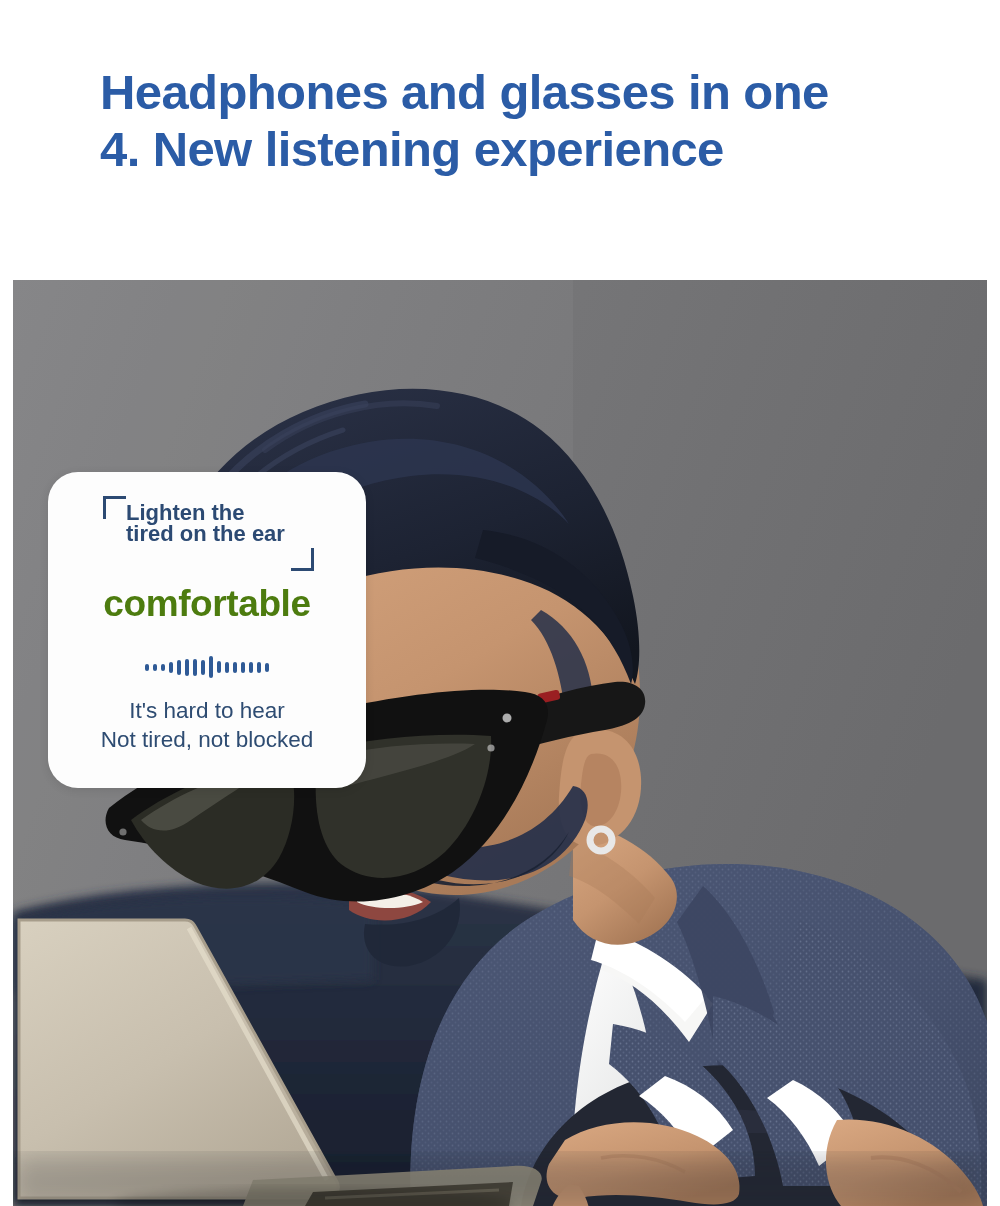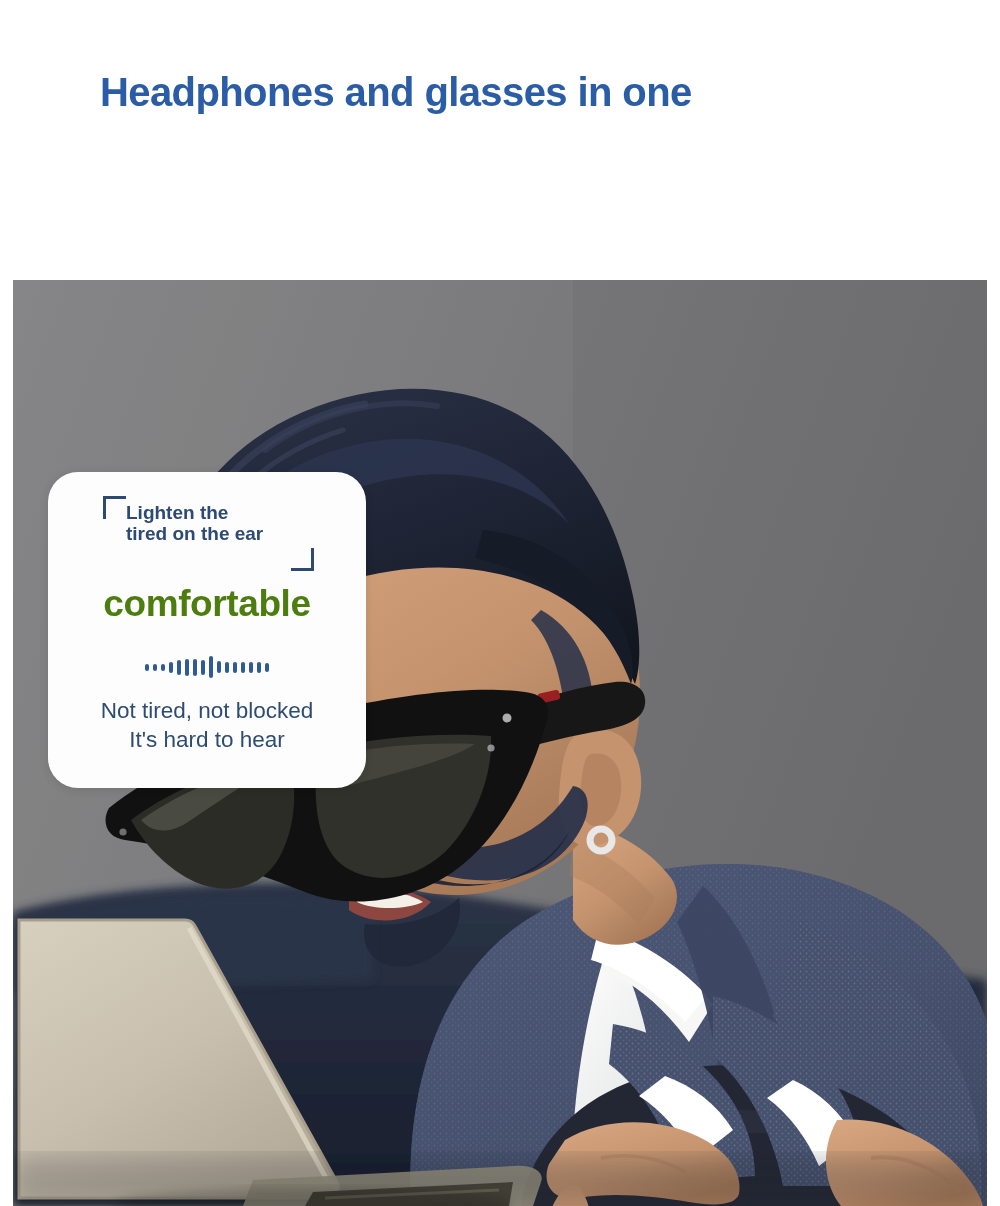--- a/index.html
+++ b/index.html
@@ -24,21 +24,21 @@
   
   .heading-block {
     position: absolute;
     left: 100px;
     top: 64px;
     width: 820px;
   }
   .heading-line {
     font-family: "Liberation Sans", sans-serif;
     font-weight: bold;
-    font-size: 40px;
+    font-size: 49px;
     line-height: 57px;
     letter-spacing: -0.6px;
     color: #2b5ca6;
     white-space: nowrap;
   }
 
   
   .photo {
     position: absolute;
     left: 13px;
@@ -69,21 +69,21 @@
     width: 318px;
     height: 78px;
   }
   .kicker-text {
     position: absolute;
     left: 78px;
     top: 8px;
     width: 200px;
     font-family: "Liberation Sans", sans-serif;
     font-weight: bold;
-    font-size: 19px;
+    font-size: 22px;
     line-height: 21px;
     color: #2c4a73;
   }
   .bracket {
     position: absolute;
     border-color: #2c4a73;
     border-style: solid;
     width: 20px;
     height: 20px;
   }
@@ -142,20 +142,21 @@
     color: #2e4c72;
   }
 </style>
 </head>
 <body>
 
 <div class="page">
 
   <div class="heading-block">
     <div class="heading-line">Headphones and glasses in one</div>
+    <div class="heading-line">4. New listening experience</div>
   </div>
 
   <div class="photo">
     <svg class="photo-svg" viewBox="0 0 974 926" preserveAspectRatio="xMidYMid slice">
       <defs>
         <linearGradient id="wallGrad" x1="0" y1="0" x2="1" y2="0.35">
           <stop offset="0%" stop-color="#858587"></stop>
           <stop offset="35%" stop-color="#7c7c7e"></stop>
           <stop offset="70%" stop-color="#747476"></stop>
           <stop offset="100%" stop-color="#6e6e70"></stop>
@@ -378,18 +379,18 @@
         <span class="wave-bar" style="height: 12px; background: rgb(47, 90, 150);"></span>
         <span class="wave-bar" style="height: 11px; background: rgb(47, 90, 150);"></span>
         <span class="wave-bar" style="height: 11px; background: rgb(47, 90, 150);"></span>
         <span class="wave-bar" style="height: 11px; background: rgb(47, 90, 150);"></span>
         <span class="wave-bar" style="height: 11px; background: rgb(47, 90, 150);"></span>
         <span class="wave-bar" style="height: 11px; background: rgb(47, 90, 150);"></span>
         <span class="wave-bar" style="height: 9px; background: rgb(47, 90, 150);"></span>
       </div>
 
     <div class="subtext">
+      <div>It's hard to hear</div>
       <div>Not tired, not blocked</div>
-      <div>It's hard to hear</div>
     </div>
   </div>
 
 </div>
 
 </body></html>

